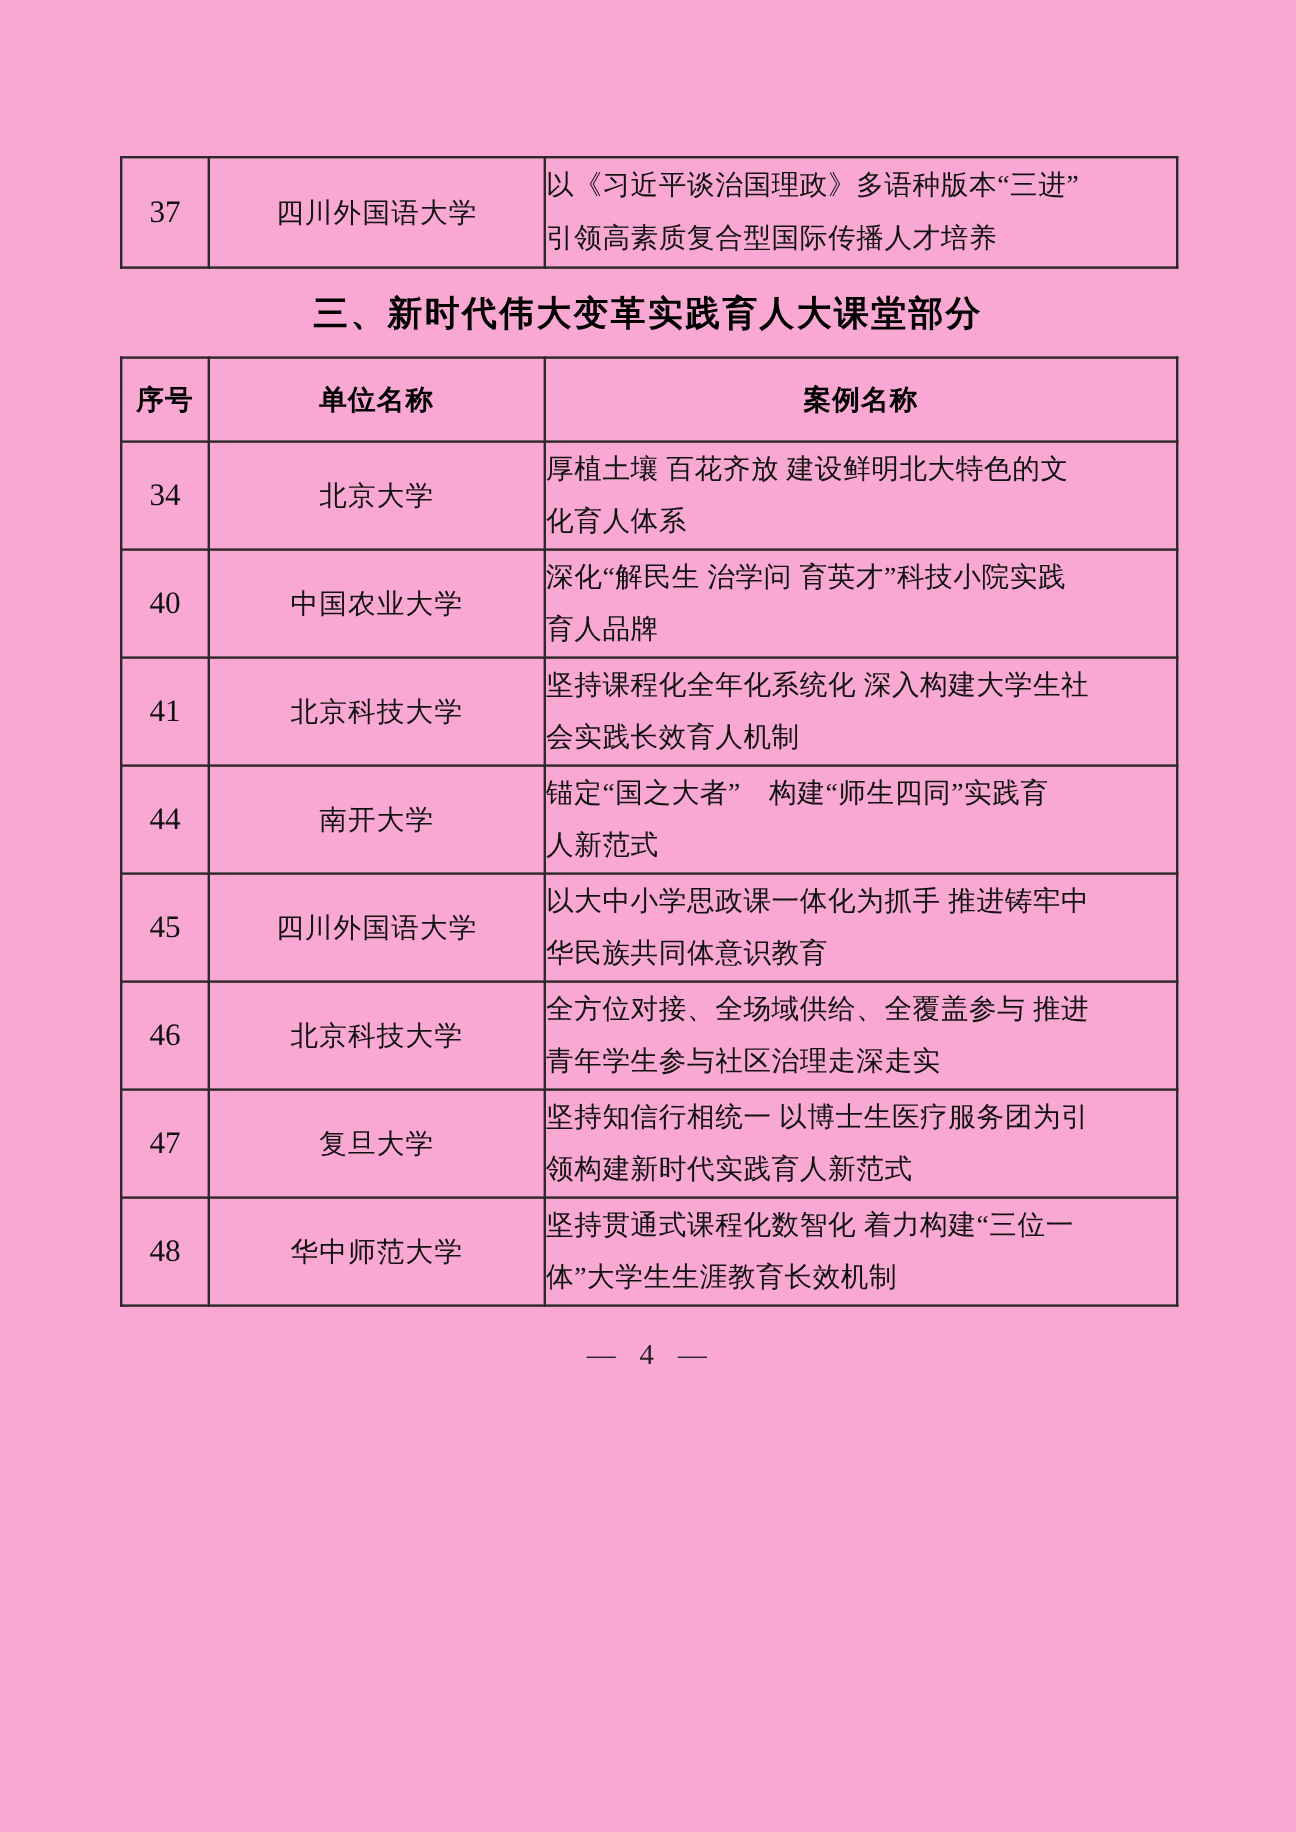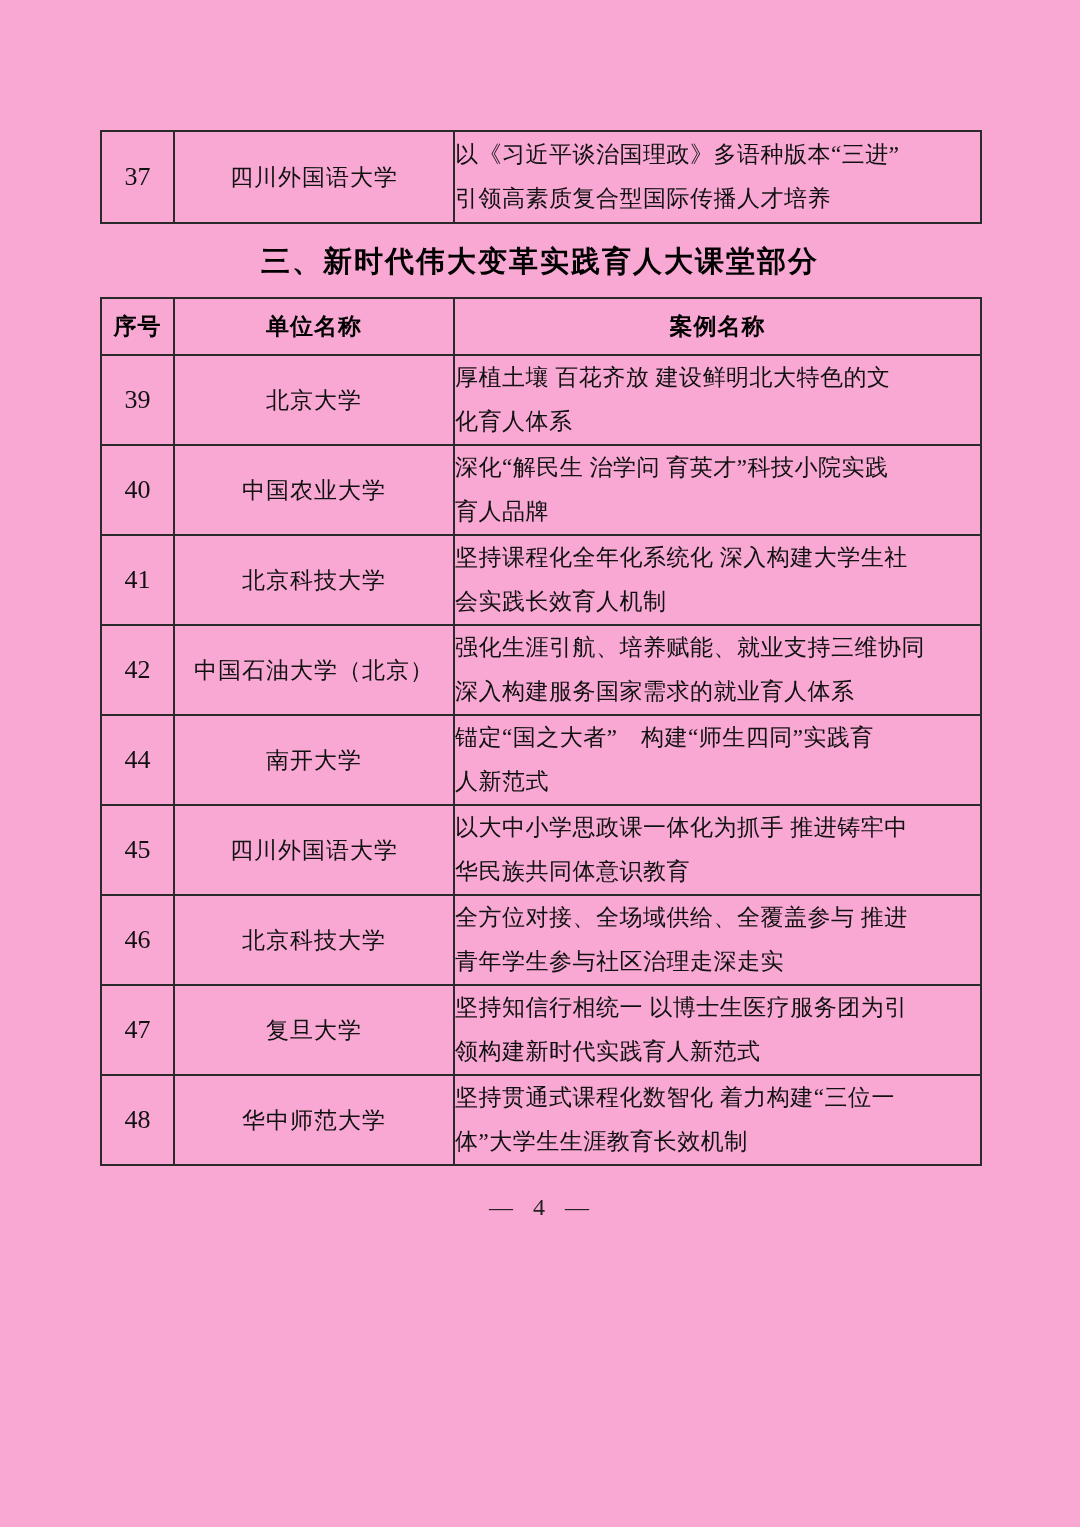--- a/index.html
+++ b/index.html
@@ -57,21 +57,21 @@
     margin: 18px 0 15px 0;
     text-align: center;
     font-family: "Liberation Sans", "DejaVu Sans", sans-serif;
     font-weight: bold;
     font-size: 29px;
     letter-spacing: 2px;
     color: #000000;
   }
 
   .main-table thead th {
-    height: 57px;
+    height: 70px;
     text-align: center;
     font-family: "Liberation Sans", "DejaVu Sans", sans-serif;
     font-weight: bold;
     font-size: 23px;
     letter-spacing: 1px;
     color: #000000;
   }
   .main-table tbody td { height: 88px; }
 
   .footer {
@@ -116,49 +116,41 @@
       </colgroup>
     <thead>
       <tr>
         <th>序号</th>
         <th>单位名称</th>
         <th>案例名称</th>
       </tr>
     </thead>
     <tbody>
       <tr>
-        <td class="num-cell">39</td>
+        <td class="num-cell">34</td>
         <td class="unit-cell">北京大学</td>
         <td class="case-cell">
           <div class="line">厚植土壤 百花齐放 建设鲜明北大特色的文</div>
           <div class="line">化育人体系</div>
         </td>
       </tr>
       <tr>
         <td class="num-cell">40</td>
         <td class="unit-cell">中国农业大学</td>
         <td class="case-cell">
           <div class="line">深化“解民生 治学问 育英才”科技小院实践</div>
           <div class="line">育人品牌</div>
         </td>
       </tr>
       <tr>
         <td class="num-cell">41</td>
         <td class="unit-cell">北京科技大学</td>
         <td class="case-cell">
           <div class="line">坚持课程化全年化系统化 深入构建大学生社</div>
           <div class="line">会实践长效育人机制</div>
-        </td>
-      </tr>
-      <tr>
-        <td class="num-cell">42</td>
-        <td class="unit-cell">中国石油大学（北京）</td>
-        <td class="case-cell">
-          <div class="line">强化生涯引航、培养赋能、就业支持三维协同</div>
-          <div class="line">深入构建服务国家需求的就业育人体系</div>
         </td>
       </tr>
       <tr>
         <td class="num-cell">44</td>
         <td class="unit-cell">南开大学</td>
         <td class="case-cell">
           <div class="line">锚定“国之大者”　构建“师生四同”实践育</div>
           <div class="line">人新范式</div>
         </td>
       </tr>

